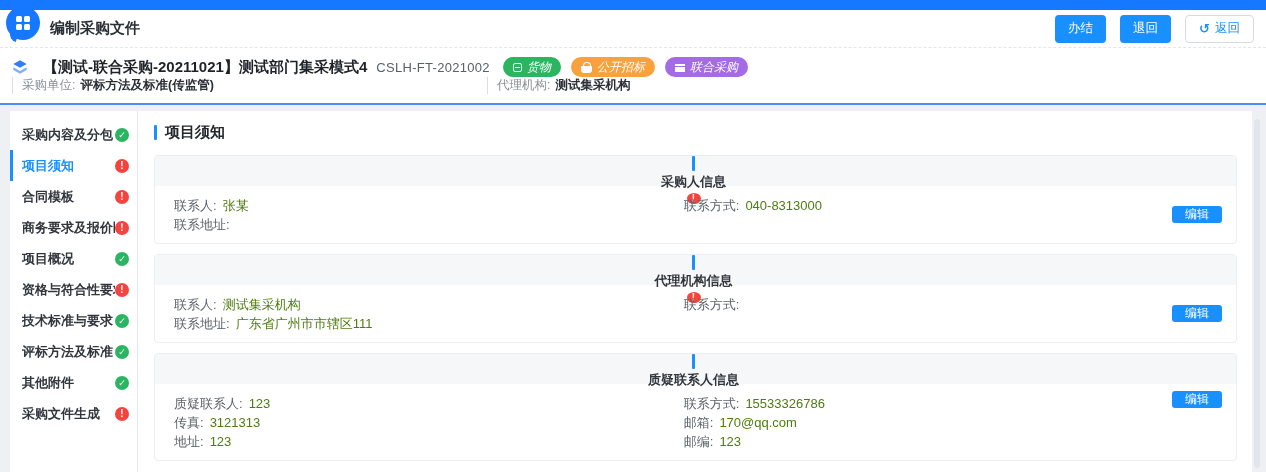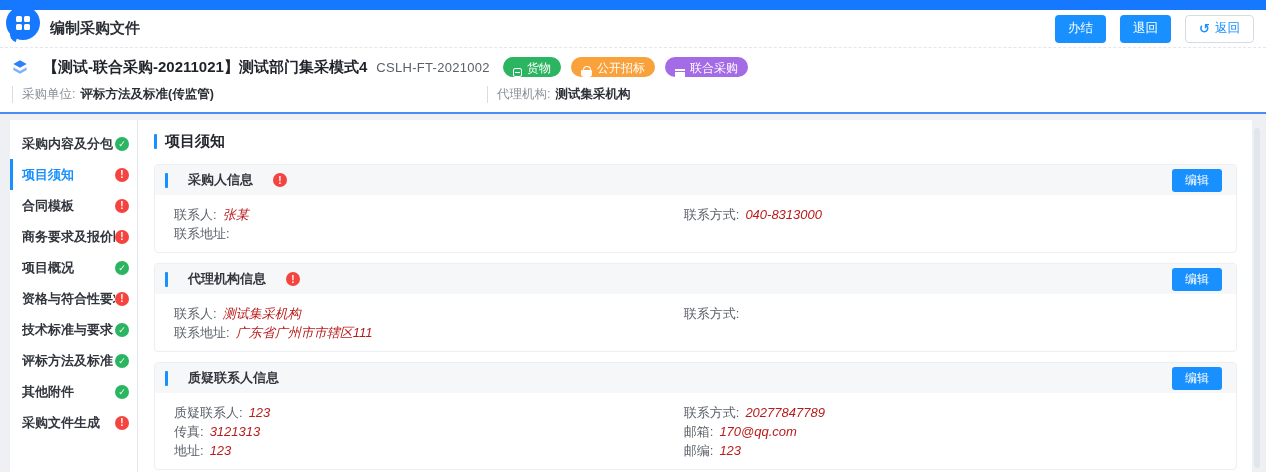--- a/index.html
+++ b/index.html
@@ -33,34 +33,34 @@
   .hbtn.primary { background:#1890ff; color:#fff; }
   .hbtn.ghost { background:#fff; color:#1890ff; border:1px solid #d4dbe3; }
   .undo-ico { font-size:13px; font-weight:bold; line-height:1; }
   
   .project-block { background:#fff; padding:9px 12px 9px 12px; border-bottom:2px solid #4b8df5; flex:0 0 auto; }
   .project-row1 { display:flex; align-items:center; gap:9px; }
   .layers-icon { display:flex; align-items:center; }
   .project-title { font-size:15px; font-weight:bold; color:#1f2329; margin-left:6px; }
   .project-code { font-size:13px; color:#5a6068; letter-spacing:.3px; margin-right:4px; }
   .badge {
-    display:inline-flex; align-items:flex-end; height:20px; padding:0 10px;
-    border-radius:10px; color:#fff; font-size:12px; gap:5px;
+    display:inline-flex; align-items:center; height:20px; padding:0 10px;
+    border-radius:10px; color:#fff; font-size:12px; gap:5px;font-style:italic;
   }
   .bico { display:inline-block; position:relative; }
   .bico-goods { width:9px; height:9px; border:1.4px solid #fff; border-radius:2px;
     background:linear-gradient(#fff,#fff) 50% 55%/5px 1.4px no-repeat; }
   .bico-tender { width:11px; height:7px; background:#fff; border-radius:1px 1px 3px 3px; margin-top:4px; }
   .bico-tender::before { content:''; position:absolute; top:-4px; left:2.5px; width:6px; height:4px;
     border:1.4px solid #fff; border-bottom:none; border-radius:4px 4px 0 0; }
   .bico-joint { width:10px; height:8px; background:#fff; margin-top:2px;
     -webkit-mask:linear-gradient(#000 2px,transparent 2px,transparent 3px,#000 3px) ; }
   .bico-joint::before { content:''; position:absolute; top:-3px; left:2px;
     border-left:3px solid transparent; border-right:3px solid transparent; border-bottom:3px solid #fff; }
-  .project-row2 { display:flex; margin-top:9px; font-size:12.5px; align-items:center; }
+  .project-row2 { display:flex; font-size:12.5px; align-items:center; }
   .info-item { border-left:1px solid #d8dce3; padding-left:9px; display:flex; align-items:baseline; }
   .info-item .ilabel { color:#8a9099; margin-right:5px; white-space:nowrap; }
   .info-item .ivalue { color:#2b2f36; font-weight:bold; }
   .info-0 { width:475px; }
   .info-1 { width:398px; }
   .info-2 { flex:1; }
   
   .content { flex:1; display:flex; padding:6px 14px 0 10px; position:relative; overflow:hidden; }
   .sidebar { width:128px; background:#fff; border-right:1px solid #e4e7ed; padding-top:8px; flex:0 0 auto; }
   .side-item {
@@ -73,35 +73,35 @@
   .sicon { width:14px; height:14px; border-radius:50%; flex:0 0 auto; color:#fff;
     display:flex; align-items:center; justify-content:center; font-weight:bold; }
   .sicon.ok { background:#2bb561; font-size:9px; }
   .sicon.err { background:#f5433f; font-size:10px; }
   .main { flex:1; background:#fff; padding:8px 15px 0 16px; overflow:hidden; }
   .main-title-row { display:flex; align-items:center; gap:8px; margin:4px 0 13px 0; }
   .blue-tick { width:3px; height:15px; background:#1890ff; border-radius:1px; flex:0 0 auto; }
   .main-title { font-size:15px; font-weight:bold; color:#23262c; }
   .section { border:1px solid #ebeef3; border-radius:4px; margin-bottom:10px; overflow:hidden; }
   .sec-head {
-    background:#f6f7f9; height:30px; display:flex; align-items:center; gap:20px; padding:0 14px 0 10px;
+    background:#f6f7f9; height:30px; display:flex; align-items:center; gap:2px; padding:0 14px 0 10px;flex-direction:column;
   }
   .sec-title { font-size:13px; font-weight:bold; color:#32363d; }
   .alert-ico { width:14px; height:14px; border-radius:50%; background:#f5433f; color:#fff;
     font-size:10px; font-weight:bold; display:flex; align-items:center; justify-content:center; }
   .edit-btn {
     margin-left:auto; background:#1890ff; color:#fff; border:none; border-radius:3px;
     height:23px; padding:0 13px; font-size:12px; font-family:inherit; cursor:pointer;
   }
   .sec-body { display:flex; padding:10px 0 9px 19px; }
   .fcol-left { width:48%; }
   .fcol-right { flex:1; }
   .field { line-height:19px; font-size:13px; color:#5c626b; display:flex; }
   .field .flabel { white-space:nowrap; margin-right:6px; }
-  .field .fval { color:#b91c1c;font-style:italic; }
+  .field .fval { color:#4d7c0f; }
   .vscroll { position:absolute; right:6px; top:14px; bottom:4px; width:6px;
     background:#e2e5eb; border-radius:3px; cursor:pointer; }
 </style>
 </head>
 <body>
 
 <div class="top-strip"></div>
 
 <div class="fab">
   <div class="fab-grid">
@@ -283,21 +283,21 @@
                 <span class="fval">3121313</span>
               </div>
               <div class="field">
                 <span class="flabel">地址:</span>
                 <span class="fval">123</span>
               </div>
             </div>
             <div class="fcol-right">
               <div class="field">
                 <span class="flabel">联系方式:</span>
-                <span class="fval">20277847789</span>
+                <span class="fval">15533326786</span>
               </div>
               <div class="field">
                 <span class="flabel">邮箱:</span>
                 <span class="fval">170@qq.com</span>
               </div>
               <div class="field">
                 <span class="flabel">邮编:</span>
                 <span class="fval">123</span>
               </div>
             </div>

